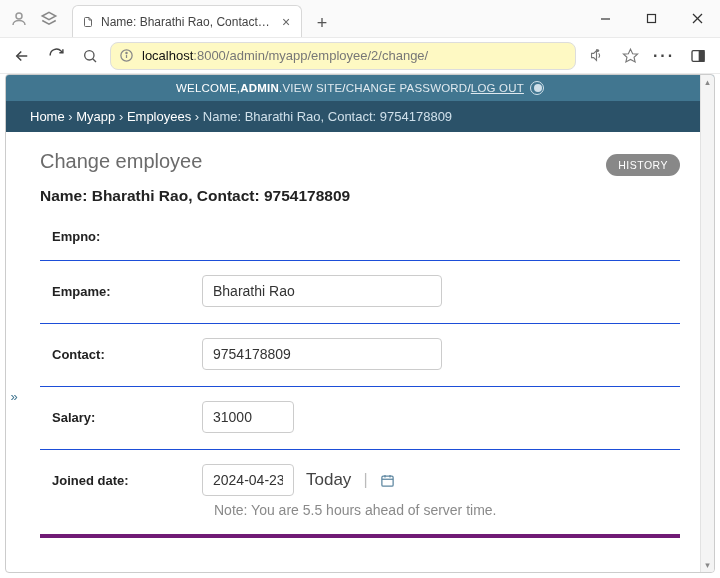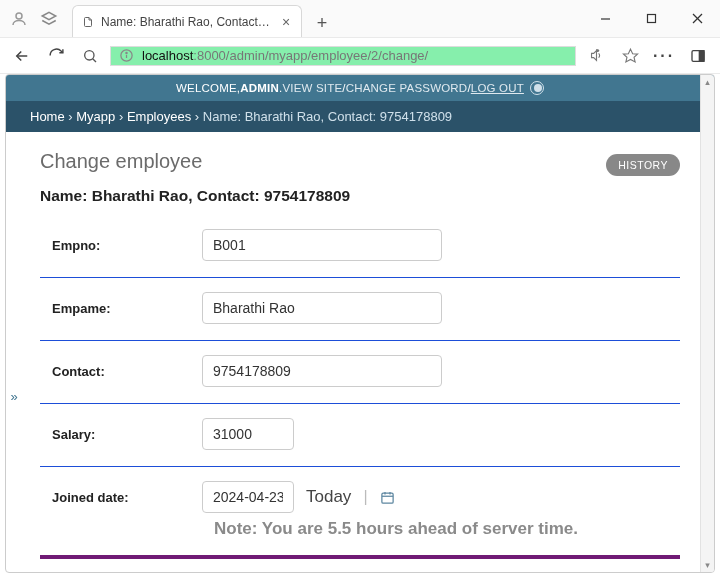--- a/index.html
+++ b/index.html
@@ -13,21 +13,21 @@
   .tab { height: 32px; min-width: 230px; max-width: 230px; background: #fff; border: 1px solid #d8d8d8; border-bottom: none; border-radius: 6px 6px 0 0; display: flex; align-items: center; padding: 0 8px; gap: 6px; font-size: 12px; color: #444; position: relative; }
   .tab .favicon { width: 14px; height: 14px; display:flex; align-items:center; justify-content:center; color:#555; }
   .tab .title { flex:1; white-space: nowrap; overflow: hidden; text-overflow: ellipsis; }
   .tab .close { width:14px; height:14px; display:flex; align-items:center; justify-content:center; color:#666; font-size:14px; }
   .newtab { width:28px; height:28px; margin-left:6px; display:flex; align-items:center; justify-content:center; color:#555; font-size:18px; }
   .win-controls { display:flex; align-items:center; }
   .win-controls .wc { width:46px; height:32px; display:flex; align-items:center; justify-content:center; color:#333; }
 
   .toolbar { height: 36px; display:flex; align-items:center; padding: 0 8px; gap: 6px; border-bottom: 1px solid #eaeaea; background:#fff; }
   .tbtn { width:28px; height:28px; display:flex; align-items:center; justify-content:center; color:#555; border-radius:4px; }
-  .urlbar { flex:1; height:20px; border:1px solid #ddd; border-radius:0; display:flex; align-items:center; padding:0 8px; gap:8px; font-size:13px; color:#555; background:#86efac; }
+  .urlbar { flex:1; height:28px; border:1px solid #ddd; border-radius:8px; display:flex; align-items:center; padding:0 8px; gap:8px; font-size:13px; color:#555; background:#fef9c3; }
   .urlbar .host { color:#111; }
   .urlbar .path { color:#777; }
   .urlbar .info-ico { color:#888; display:flex; align-items:center; }
 
   
   .page { position:absolute; top:74px; left:5px; right:5px; bottom:5px; border:1px solid #ccc; border-radius:4px; overflow:hidden; background:#fff; display:flex; flex-direction:column; }
   .page-scroll { overflow-y:auto; flex:1; }
 
   .userbar { background:#417690; color:#fff; font-size:11.5px; height:26px; display:flex; align-items:center; justify-content:center; letter-spacing:.2px; }
   .userbar a { color:#dfe9ef; text-decoration:none; }
@@ -45,21 +45,21 @@
   .obj-title { font-weight:700; font-size:15.5px; color:#222; margin-bottom:10px; }
   .history-btn { position:absolute; right:34px; top:22px; background:#888; color:#fff; font-size:10.5px; font-weight:400; letter-spacing:.5px; border:none; border-radius:14px; padding:5px 12px; }
 
   .form-row { display:flex; align-items:center; padding:14px 12px 16px 12px; border-bottom:1px solid #1d4ed8; }
   .form-row label { flex:0 0 150px; font-weight:700; font-size:13px; color:#222; }
   .form-row input[type=text] { border:1px solid #ccc; border-radius:4px; padding:7px 10px; font-size:14px; color:#333; width:240px; background:#fff; }
   .form-row input.short { width:92px; }
   .form-row .joined-wrap { display:flex; align-items:center; gap:12px; }
   .today-link { font-size:17px; color:#444; text-decoration:none; }
   .cal-ico { color:#6b8fa5; display:inline-flex; }
-  .note { font-size:17px; color:#8a8a8a; margin:6px 0 0 162px;font-weight:bold; }
+  .note { font-size:14px; color:#8a8a8a; margin:6px 0 0 162px; }
 
   .expander { position:absolute; left:0; top:310px; width:16px; height:22px; display:flex; align-items:center; justify-content:center; color:#417690; font-size:13px; }
 
   .submit-row { padding:20px 34px 10px; display:flex; align-items:center; gap:8px; }
   .spacer { flex:1; }
 
   .scrollhint { position:absolute; right:0; top:0; bottom:0; width:14px; background:#f4f4f4; border-left:1px solid #e2e2e2; }
   .scrollhint .up, .scrollhint .dn { position:absolute; left:0; right:0; height:14px; display:flex; align-items:center; justify-content:center; font-size:9px; color:#888; }
   .scrollhint .up { top:0; } .scrollhint .dn { bottom:0; }
 
@@ -197,21 +197,20 @@
       <span class="current">Name: Bharathi Rao, Contact: 9754178809</span>
     </div>
 
     <div class="content">
       <h1 class="page-title">Change employee</h1>
       <button class="history-btn">HISTORY</button>
       <div class="obj-title">Name: Bharathi Rao, Contact: 9754178809</div>
 
       <div class="form-row">
         <label>Empno:</label>
-        <input type="text" value="B001" style="">
       </div>
       <div class="form-row">
         <label>Empame:</label>
         <input type="text" value="Bharathi Rao" style="">
       </div>
       <div class="form-row">
         <label>Contact:</label>
         <input type="text" value="9754178809" style="">
       </div>
       <div class="form-row">

